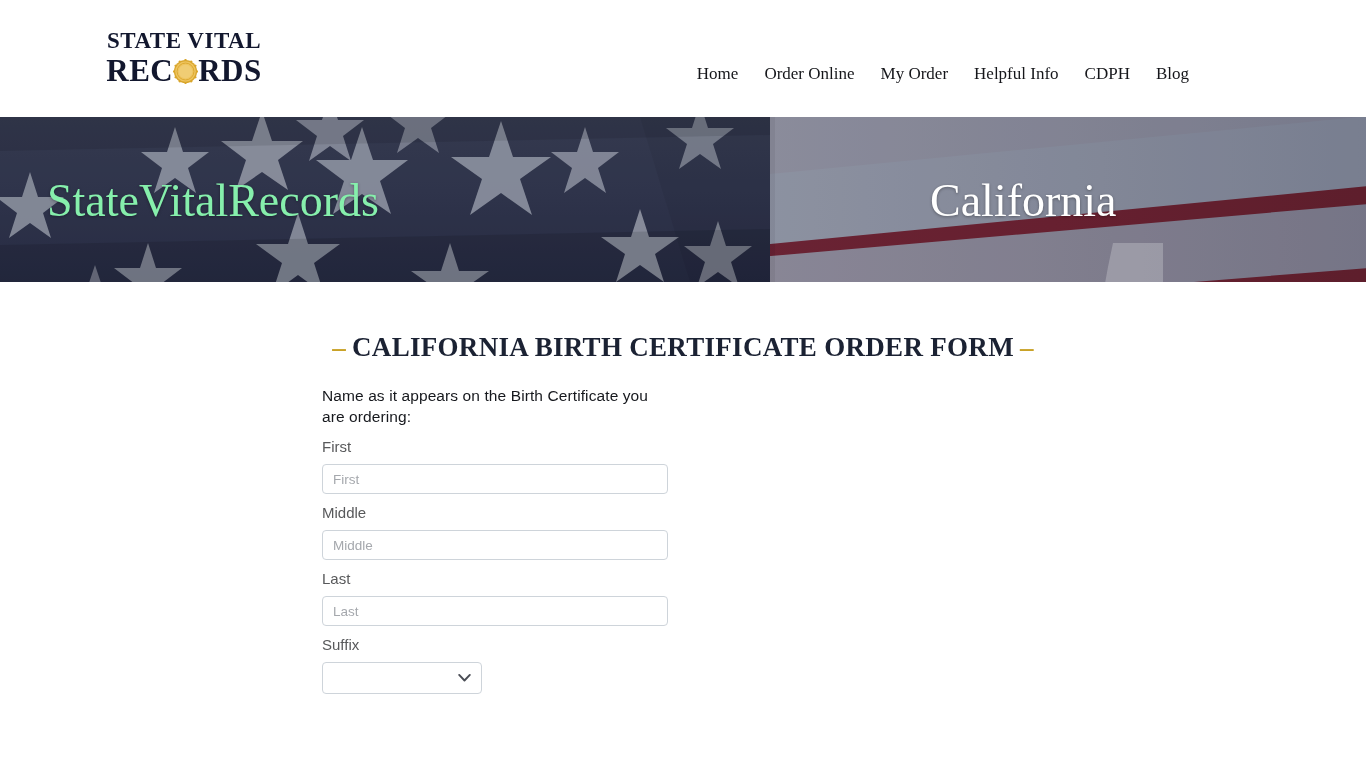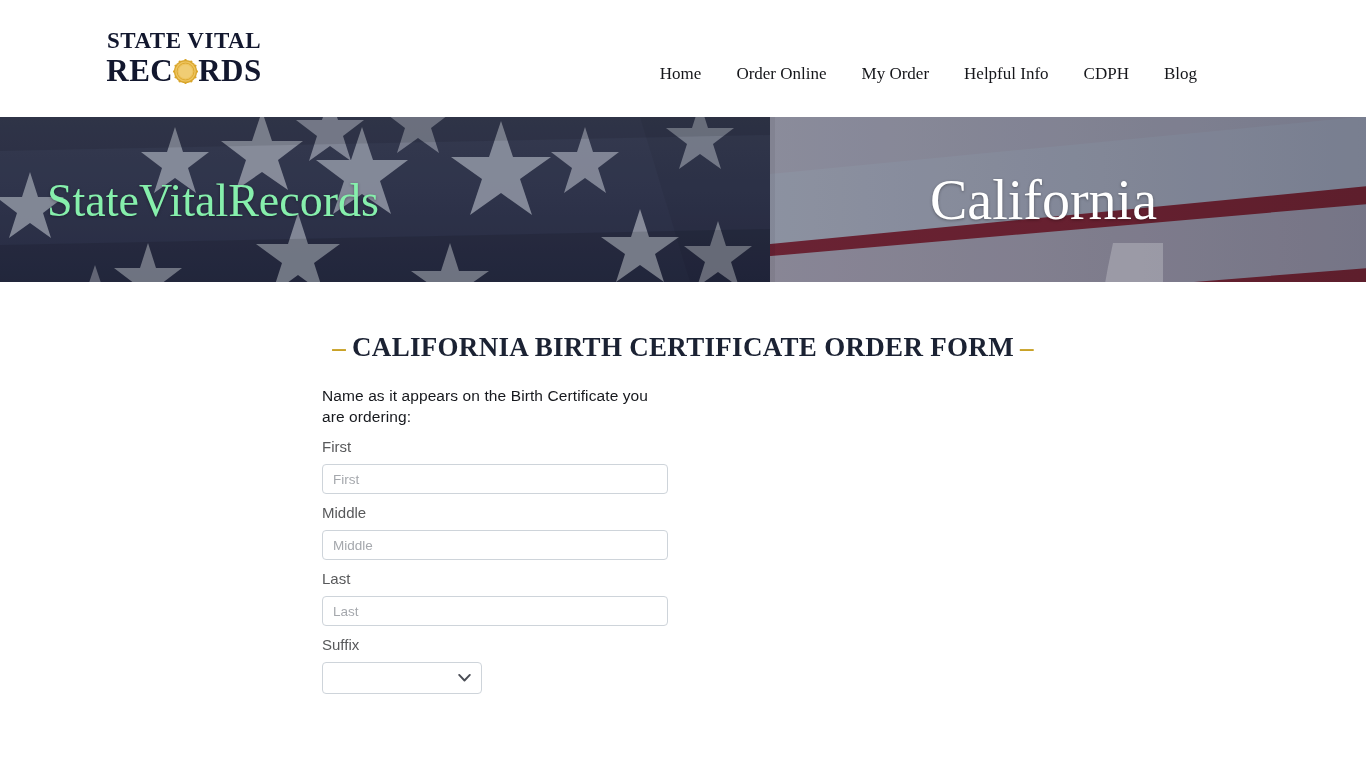--- a/index.html
+++ b/index.html
@@ -61,25 +61,25 @@
     width: 25px;
     height: 25px;
     vertical-align: -3px;
     margin: 0 0px;
     position: relative;
   }
   .logo-seal svg { display: block; }
 
   .main-nav {
     position: absolute;
-    right: 156px;
+    right: 164px;
     top: 63px;
     display: flex;
     align-items: center;
-    gap: 9px;
+    gap: 0px;
   }
   .nav-item {
     font-family: "Liberation Serif", serif;
     font-size: 17px;
     color: #15161a;
     text-decoration: none;
     padding: 0 13px;
     white-space: nowrap;
     cursor: pointer;
     line-height: 22px;
@@ -109,21 +109,21 @@
     letter-spacing: 0px;
     text-shadow: 0 1px 3px rgba(0,0,0,0.35);
     white-space: nowrap;
   }
   .hero-title-right {
     position: absolute;
     left: 930px;
     top: 50%;
     transform: translateY(-50%);
     font-family: "Liberation Serif", serif;
-    font-size: 56px;
+    font-size: 46px;
     color: #ffffff;
     letter-spacing: 0px;
     text-shadow: 0 1px 3px rgba(0,0,0,0.35);
     white-space: nowrap;
   }
 
   
   .main-content {
     position: relative;
     width: 1366px;

